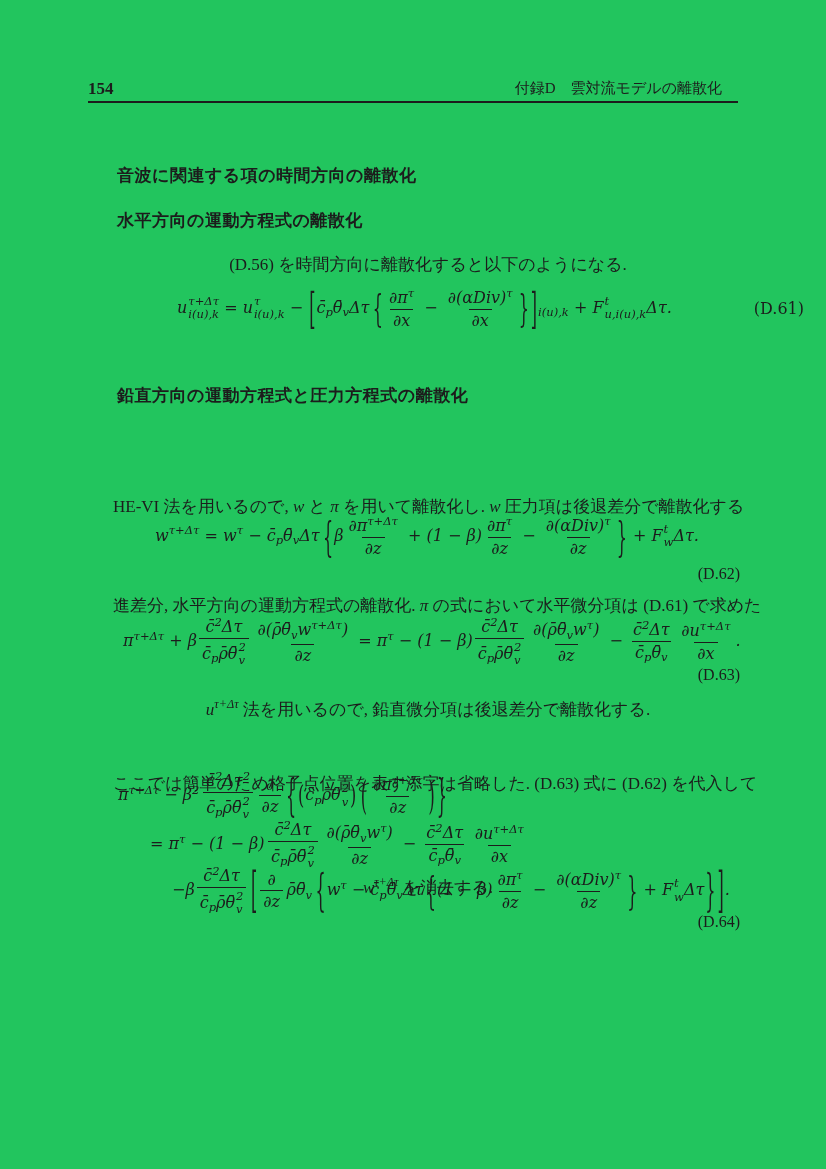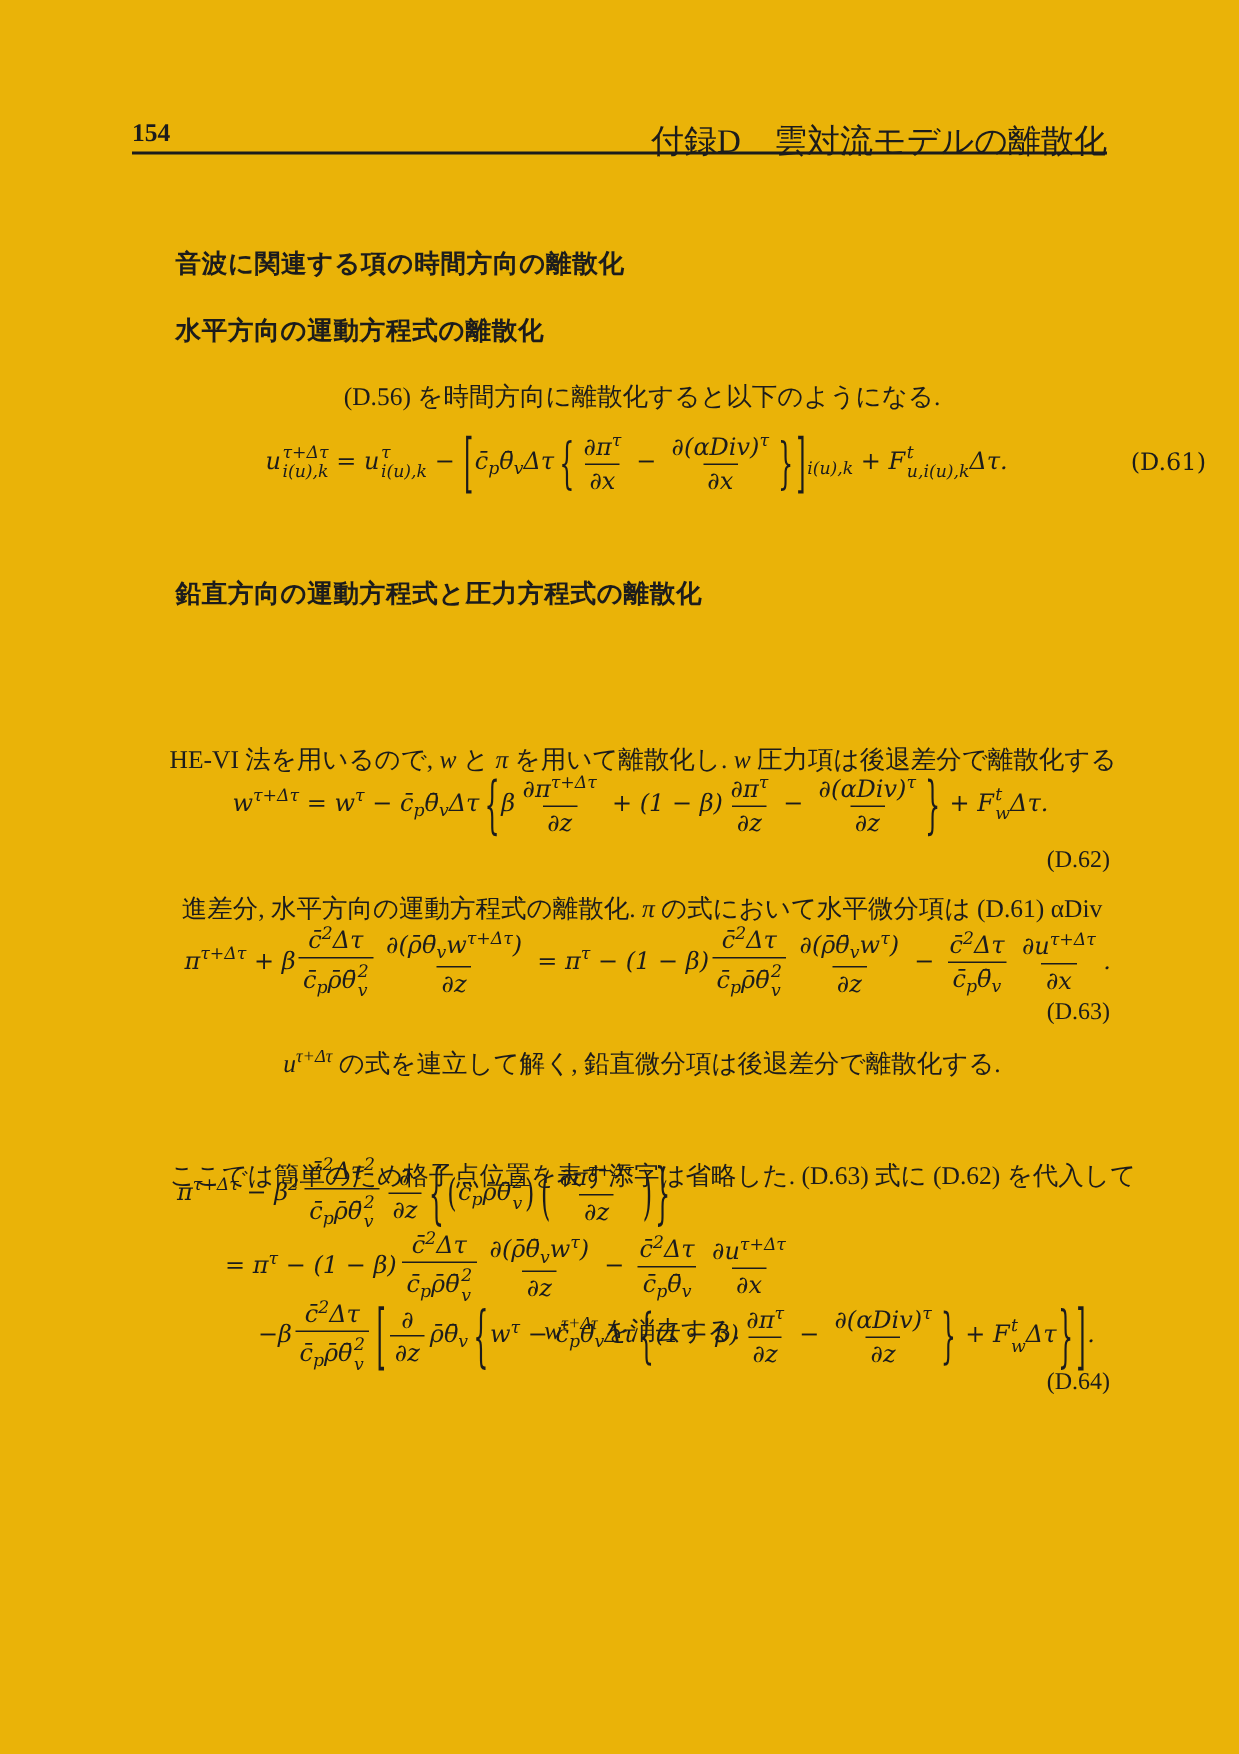--- a/index.html
+++ b/index.html
@@ -1,20 +1,20 @@
 <!DOCTYPE html>
 <html><head>
 <meta charset="utf-8">
 <style>
   html,body{margin:0;padding:0;}
   body{width:826px;height:1169px;background:#ffffff;position:relative;
        font-family:"Liberation Serif","DejaVu Serif",serif;color:#1c1c1c;}
-  .page{position:absolute;inset:0;background:#eab308;}
+  .page{position:absolute;inset:0;background:#22c55e;}
   .hdr-num{position:absolute;left:88px;top:79px;font-size:17px;font-weight:bold;}
-  .hdr-title{position:absolute;right:88px;top:79px;font-size:22px;}
+  .hdr-title{position:absolute;right:104px;top:79px;font-size:15px;}
   .hdr-rule{position:absolute;left:88px;top:101px;width:650px;height:1.5px;background:#1c1c1c;}
   .heading{position:absolute;left:117px;font-size:17px;font-weight:bold;
            font-family:"Liberation Sans","DejaVu Sans",sans-serif;letter-spacing:0.5px;}
   .para{position:absolute;left:113px;width:630px;font-size:17px;line-height:33px;white-space:pre;text-align:center;}
   .pline{display:block;}
   .eq{position:absolute;left:113px;width:627px;font-size:16px;white-space:pre;
       font-family:"DejaVu Serif",serif;display:flex;align-items:center;}
   .eqlabel{position:absolute;left:113px;width:627px;font-size:16px;text-align:right;}
   .eqlabel-inline{position:absolute;right:0;top:50%;transform:translateY(-50%);font-style:normal;}
   .mi{font-style:italic;}
@@ -47,22 +47,22 @@
 
   <div class="eq" style="top:287px;padding-left:64px">
     <span><span class="mi">u</span><span class="mstk"><span class="mrow"><span class="mi">τ+Δτ</span></span><span class="mrow"><span class="mi">i(u),k</span></span></span><span class="mr"> = </span><span class="mi">u</span><span class="mstk"><span class="mrow"><span class="mi">τ</span></span><span class="mrow"><span class="mi">i(u),k</span></span></span><span class="mr"> − </span><span class="mbig" style="transform: scaleY(2.7);">[</span><span class="mi">c̄</span><span class="msub"><span class="mi">p</span></span><span class="mi">θ̄</span><span class="msub"><span class="mi">v</span></span><span class="mi">Δτ</span><span class="msp" style="width: 0.15em;"></span><span class="mbig" style="transform: scaleY(2.3);">{</span><span class="mfrac"><span class="mnum"><span class="mi">∂π</span><span class="msup"><span class="mi">τ</span></span></span><span class="mden"><span class="mi">∂x</span></span></span><span class="mr"> − </span><span class="mfrac"><span class="mnum"><span class="mi">∂(αDiv)</span><span class="msup"><span class="mi">τ</span></span></span><span class="mden"><span class="mi">∂x</span></span></span><span class="mbig" style="transform: scaleY(2.3);">}</span><span class="mbig" style="transform: scaleY(2.7);">]</span><span class="msub"><span class="mi">i(u),k</span></span><span class="mr"> + </span><span class="mi">F</span><span class="mstk"><span class="mrow"><span class="mi">t</span></span><span class="mrow"><span class="mi">u,i(u),k</span></span></span><span class="mi">Δτ.</span></span>
     <span class="eqlabel-inline">(D.61)</span>
   </div>
 
   <div class="heading" style="top:384px">鉛直方向の運動方程式と圧力方程式の離散化</div>
 
   <div class="para" style="top:424px">
     <div class="pline"><span class="mr">HE-VI 法を用いるので, </span><span class="mi">w</span><span class="mr"> と </span><span class="mi">π</span><span class="mr"> を用いて離散化し. </span><span class="mi">w</span><span class="mr"> 圧力項は後退差分で離散化する</span></div>
-    <div class="pline"><span class="mr">進差分, 水平方向の運動方程式の離散化. </span><span class="mi">π</span><span class="mr"> の式において水平微分項は (D.61) αDiv</span></div>
-    <div class="pline"><span class="mi">u</span><span class="msup"><span class="mi">τ+Δτ</span></span><span class="mr"> の式を連立して解く, 鉛直微分項は後退差分で離散化する.</span></div>
+    <div class="pline"><span class="mr">進差分, 水平方向の運動方程式の離散化. </span><span class="mi">π</span><span class="mr"> の式において水平微分項は (D.61) で求めた</span></div>
+    <div class="pline"><span class="mi">u</span><span class="msup"><span class="mi">τ+Δτ</span></span><span class="mr"> 法を用いるので, 鉛直微分項は後退差分で離散化する.</span></div>
   </div>
 
   <div class="eq" style="top:515px;padding-left:42px">
     <span><span class="mi">w</span><span class="msup"><span class="mi">τ+Δτ</span></span><span class="mr"> = </span><span class="mi">w</span><span class="msup"><span class="mi">τ</span></span><span class="mr"> − </span><span class="mi">c̄</span><span class="msub"><span class="mi">p</span></span><span class="mi">θ̄</span><span class="msub"><span class="mi">v</span></span><span class="mi">Δτ</span><span class="msp" style="width: 0.15em;"></span><span class="mbig" style="transform: scaleY(2.6);">{</span><span class="mi">β</span><span class="mfrac"><span class="mnum"><span class="mi">∂π</span><span class="msup"><span class="mi">τ+Δτ</span></span></span><span class="mden"><span class="mi">∂z</span></span></span><span class="mr"> + </span><span class="mi">(1 − β)</span><span class="mfrac"><span class="mnum"><span class="mi">∂π</span><span class="msup"><span class="mi">τ</span></span></span><span class="mden"><span class="mi">∂z</span></span></span><span class="mr"> − </span><span class="mfrac"><span class="mnum"><span class="mi">∂(αDiv)</span><span class="msup"><span class="mi">τ</span></span></span><span class="mden"><span class="mi">∂z</span></span></span><span class="mbig" style="transform: scaleY(2.6);">}</span><span class="mr"> + </span><span class="mi">F</span><span class="mstk"><span class="mrow"><span class="mi">t</span></span><span class="mrow"><span class="mi">w</span></span></span><span class="mi">Δτ.</span></span>
   </div>
   <div class="eqlabel" style="top:565px">(D.62)</div>
 
   <div class="eq" style="top:616px;padding-left:10px">
     <span><span class="mi">π</span><span class="msup"><span class="mi">τ+Δτ</span></span><span class="mr"> + </span><span class="mi">β</span><span class="mfrac"><span class="mnum"><span class="mi">c̄</span><span class="msup"><span class="mi">2</span></span><span class="mi">Δτ</span></span><span class="mden"><span class="mi">c̄</span><span class="msub"><span class="mi">p</span></span><span class="mi">ρ̄</span><span class="mi">θ̄</span><span class="mstk"><span class="mrow"><span class="mi">2</span></span><span class="mrow"><span class="mi">v</span></span></span></span></span><span class="msp" style="width: 0.1em;"></span><span class="mfrac"><span class="mnum"><span class="mi">∂(ρ̄θ̄</span><span class="msub"><span class="mi">v</span></span><span class="mi">w</span><span class="msup"><span class="mi">τ+Δτ</span></span><span class="mi">)</span></span><span class="mden"><span class="mi">∂z</span></span></span><span class="mr"> = </span><span class="mi">π</span><span class="msup"><span class="mi">τ</span></span><span class="mr"> − </span><span class="mi">(1 − β)</span><span class="mfrac"><span class="mnum"><span class="mi">c̄</span><span class="msup"><span class="mi">2</span></span><span class="mi">Δτ</span></span><span class="mden"><span class="mi">c̄</span><span class="msub"><span class="mi">p</span></span><span class="mi">ρ̄</span><span class="mi">θ̄</span><span class="mstk"><span class="mrow"><span class="mi">2</span></span><span class="mrow"><span class="mi">v</span></span></span></span></span><span class="msp" style="width: 0.1em;"></span><span class="mfrac"><span class="mnum"><span class="mi">∂(ρ̄θ̄</span><span class="msub"><span class="mi">v</span></span><span class="mi">w</span><span class="msup"><span class="mi">τ</span></span><span class="mi">)</span></span><span class="mden"><span class="mi">∂z</span></span></span><span class="mr"> − </span><span class="mfrac"><span class="mnum"><span class="mi">c̄</span><span class="msup"><span class="mi">2</span></span><span class="mi">Δτ</span></span><span class="mden"><span class="mi">c̄</span><span class="msub"><span class="mi">p</span></span><span class="mi">θ̄</span><span class="msub"><span class="mi">v</span></span></span></span><span class="msp" style="width: 0.1em;"></span><span class="mfrac"><span class="mnum"><span class="mi">∂u</span><span class="msup"><span class="mi">τ+Δτ</span></span></span><span class="mden"><span class="mi">∂x</span></span></span><span class="mi">.</span></span>
   </div>

